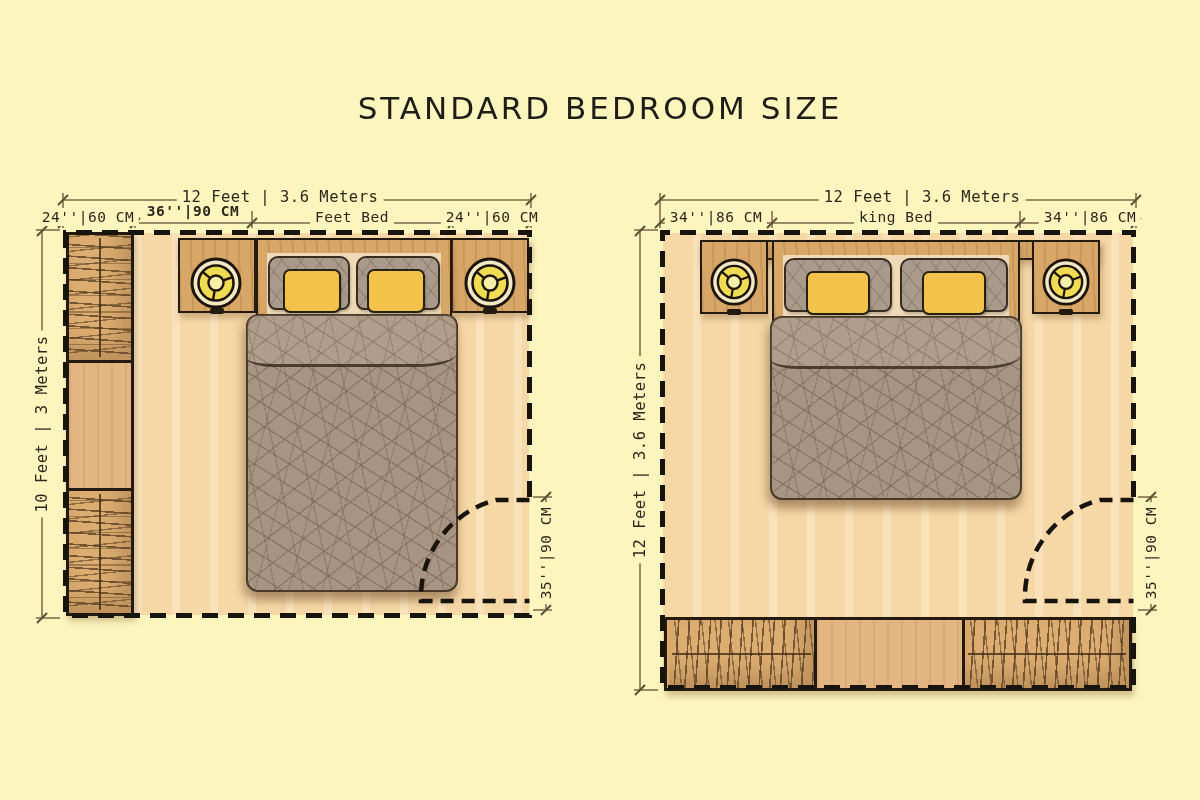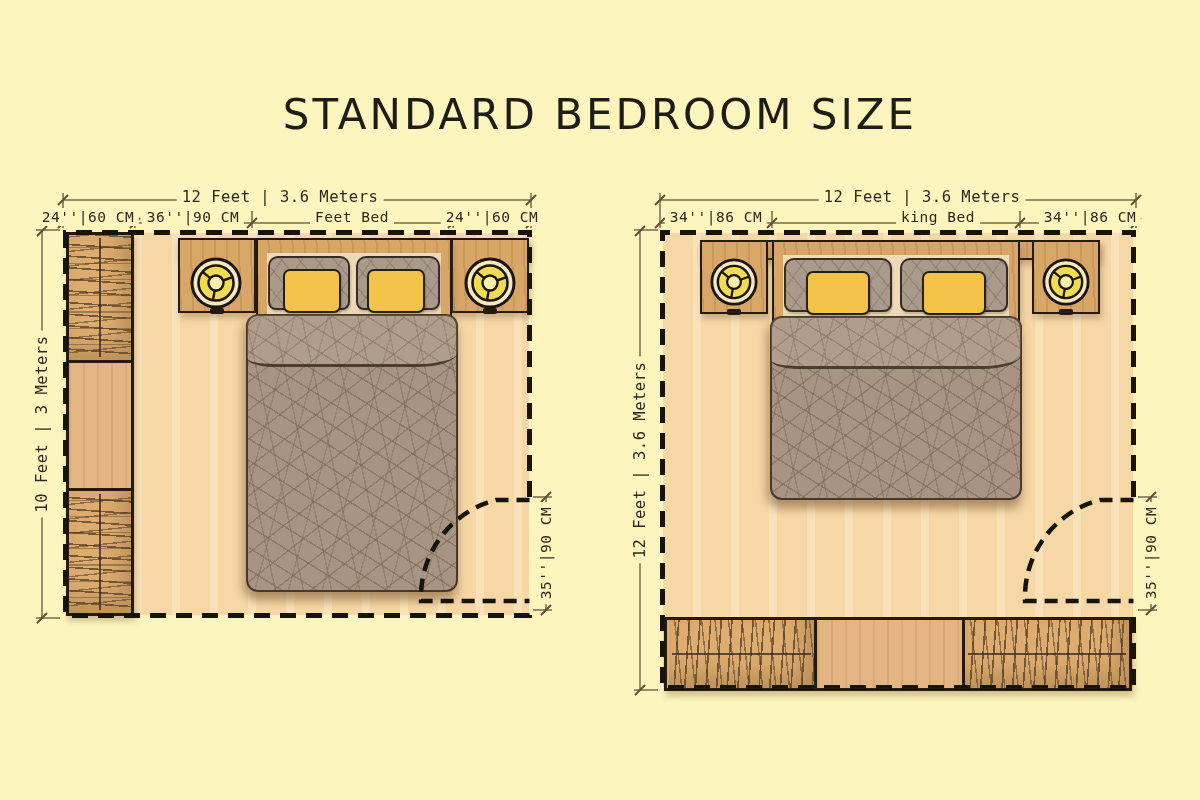--- a/index.html
+++ b/index.html
@@ -4,21 +4,21 @@
 <style>
   * { box-sizing: border-box; margin: 0; padding: 0; }
   html,body { background:#FCF5BE; }
   .canvas {
     position: relative; width: 1200px; height: 800px;
     background: #FCF5BE; overflow: hidden;
     font-family: "DejaVu Sans Mono", monospace; color:#2E281E;
   }
   .title {
     position:absolute; left:0; top:90px; width:100%; text-align:center;
-    font-family:"DejaVu Sans", sans-serif; font-size:42px; font-weight:500;
+    font-family:"DejaVu Sans", sans-serif; font-size:31px; font-weight:500;
     letter-spacing:3px; color:#1F1D18; white-space:nowrap;
   }
   .floor {
     position:absolute;
     background: repeating-linear-gradient(90deg,#F6D7A6 0px,#F6D7A6 30px,#F9E2BA 30px,#F9E2BA 38px);
   }
   .wood {
     position:absolute; background-color:#D8A768;
     background-image: repeating-linear-gradient(88deg, rgba(140,90,40,.20) 0 2px, rgba(0,0,0,0) 2px 12px);
     border: 2.5px solid #241A10;
@@ -229,26 +229,26 @@
       <path d="M655 228 L665 218 M767 228 L777 218 M1015 228 L1025 218 M1131 228 L1141 218"></path>
       <path d="M635 236 L645 226 M635 695 L645 685"></path>
       <path d="M1146 502 L1156 492 M1146 615 L1156 605"></path>
     </g>
   </svg>
 
   <div class="title">STANDARD BEDROOM SIZE</div>
 
   <div class="dlabel big" style="left:280px;top:197px;">12 Feet | 3.6 Meters</div>
   <div class="dlabel" style="left:88px;top:217px;">24''|60 CM</div>
-  <div class="dlabel" style="left:193px;top:217px;">36''|90 CM</div>
+  <div class="dlabel" style="left:193px;top:211px;font-weight:bold;">36''|90 CM</div>
   <div class="dlabel" style="left:352px;top:217px;">Feet Bed</div>
   <div class="dlabel" style="left:492px;top:217px;">24''|60 CM</div>
   <div class="dlabel big vert" style="left:42px;top:424px;">10 Feet | 3 Meters</div>
   <div class="dlabel vert" style="left:546px;top:553px;">35''|90 CM</div>
 
   <div class="dlabel big" style="left:922px;top:197px;">12 Feet | 3.6 Meters</div>
   <div class="dlabel" style="left:716px;top:217px;">34''|86 CM</div>
-  <div class="dlabel" style="left:896px;top:217px;margin-left:42px;">king Bed</div>
+  <div class="dlabel" style="left:896px;top:217px;">king Bed</div>
   <div class="dlabel" style="left:1090px;top:217px;">34''|86 CM</div>
   <div class="dlabel big vert" style="left:640px;top:460px;">12 Feet | 3.6 Meters</div>
   <div class="dlabel vert" style="left:1151px;top:553px;">35''|90 CM</div>
 
 </div>
 
 </body></html>

